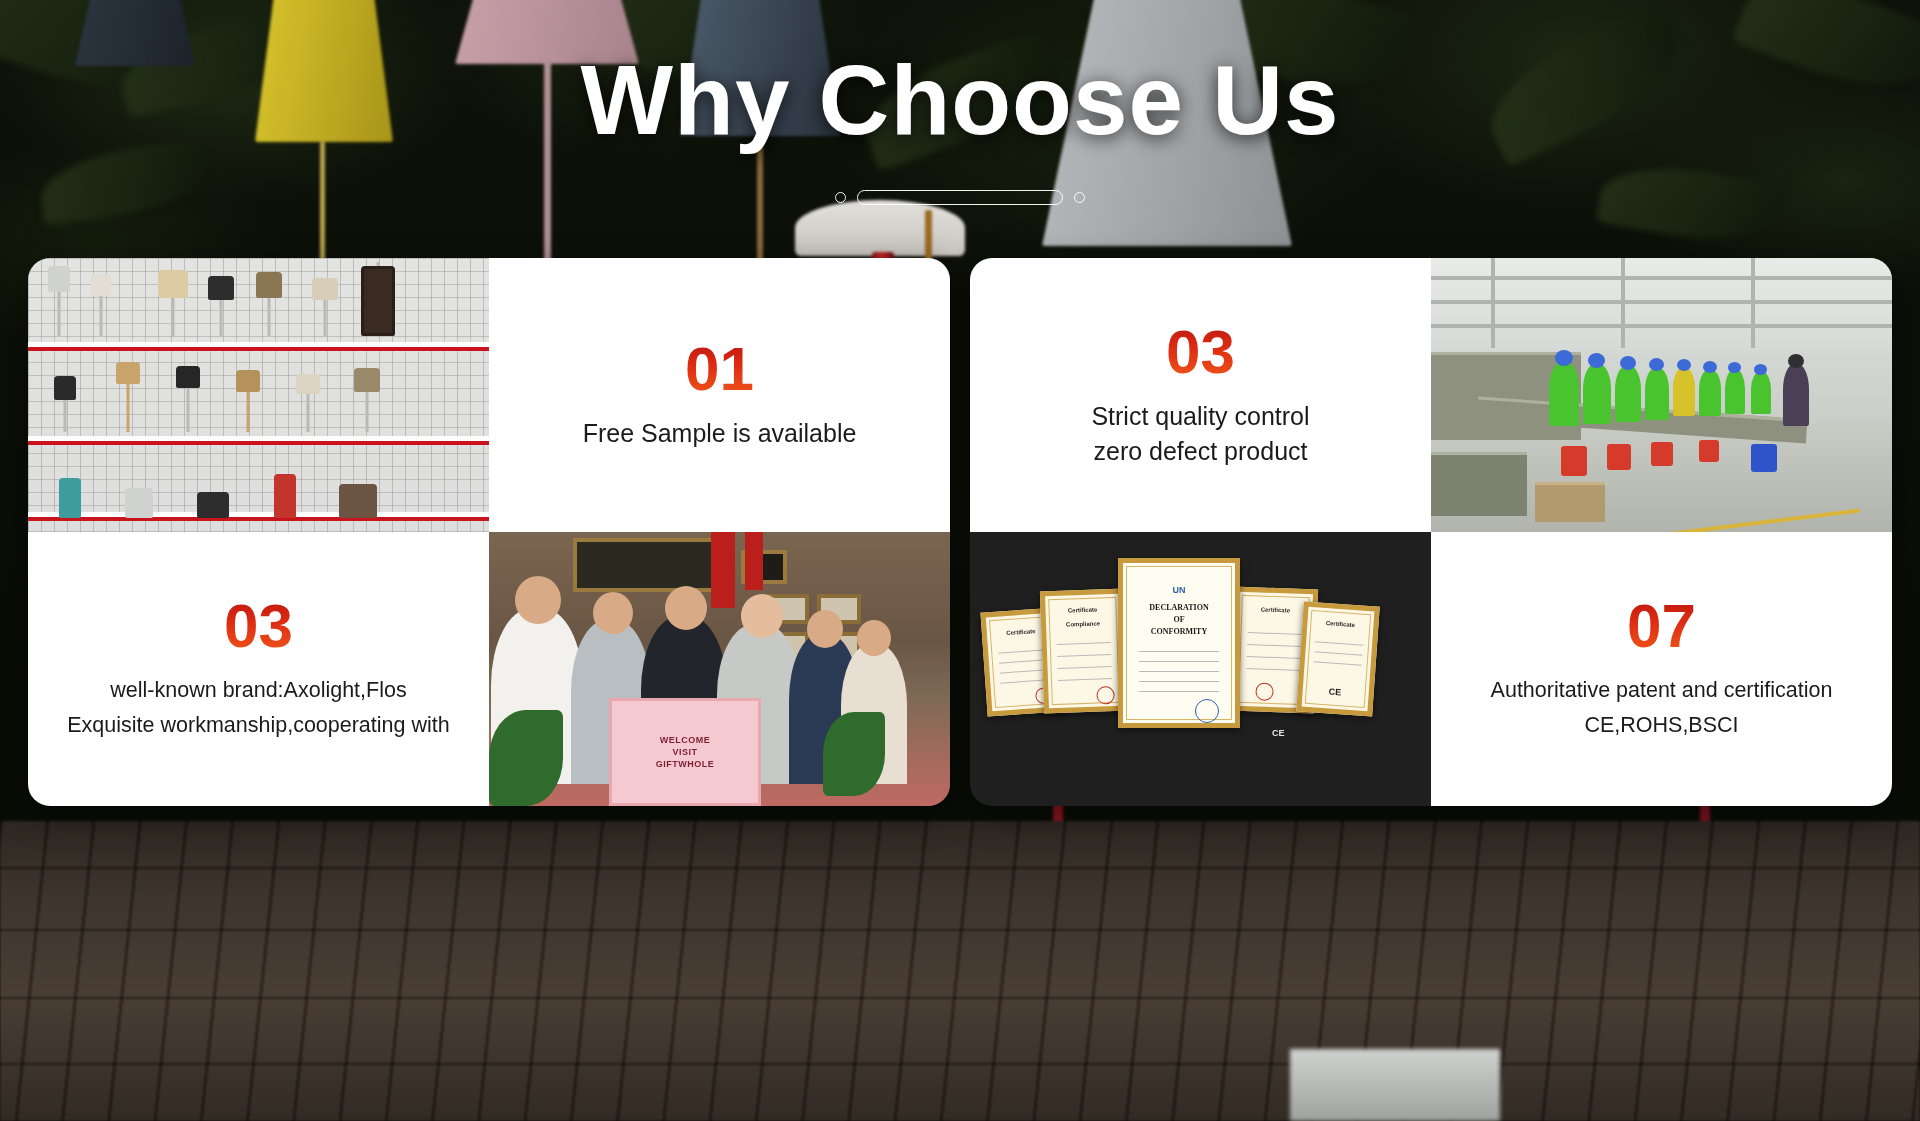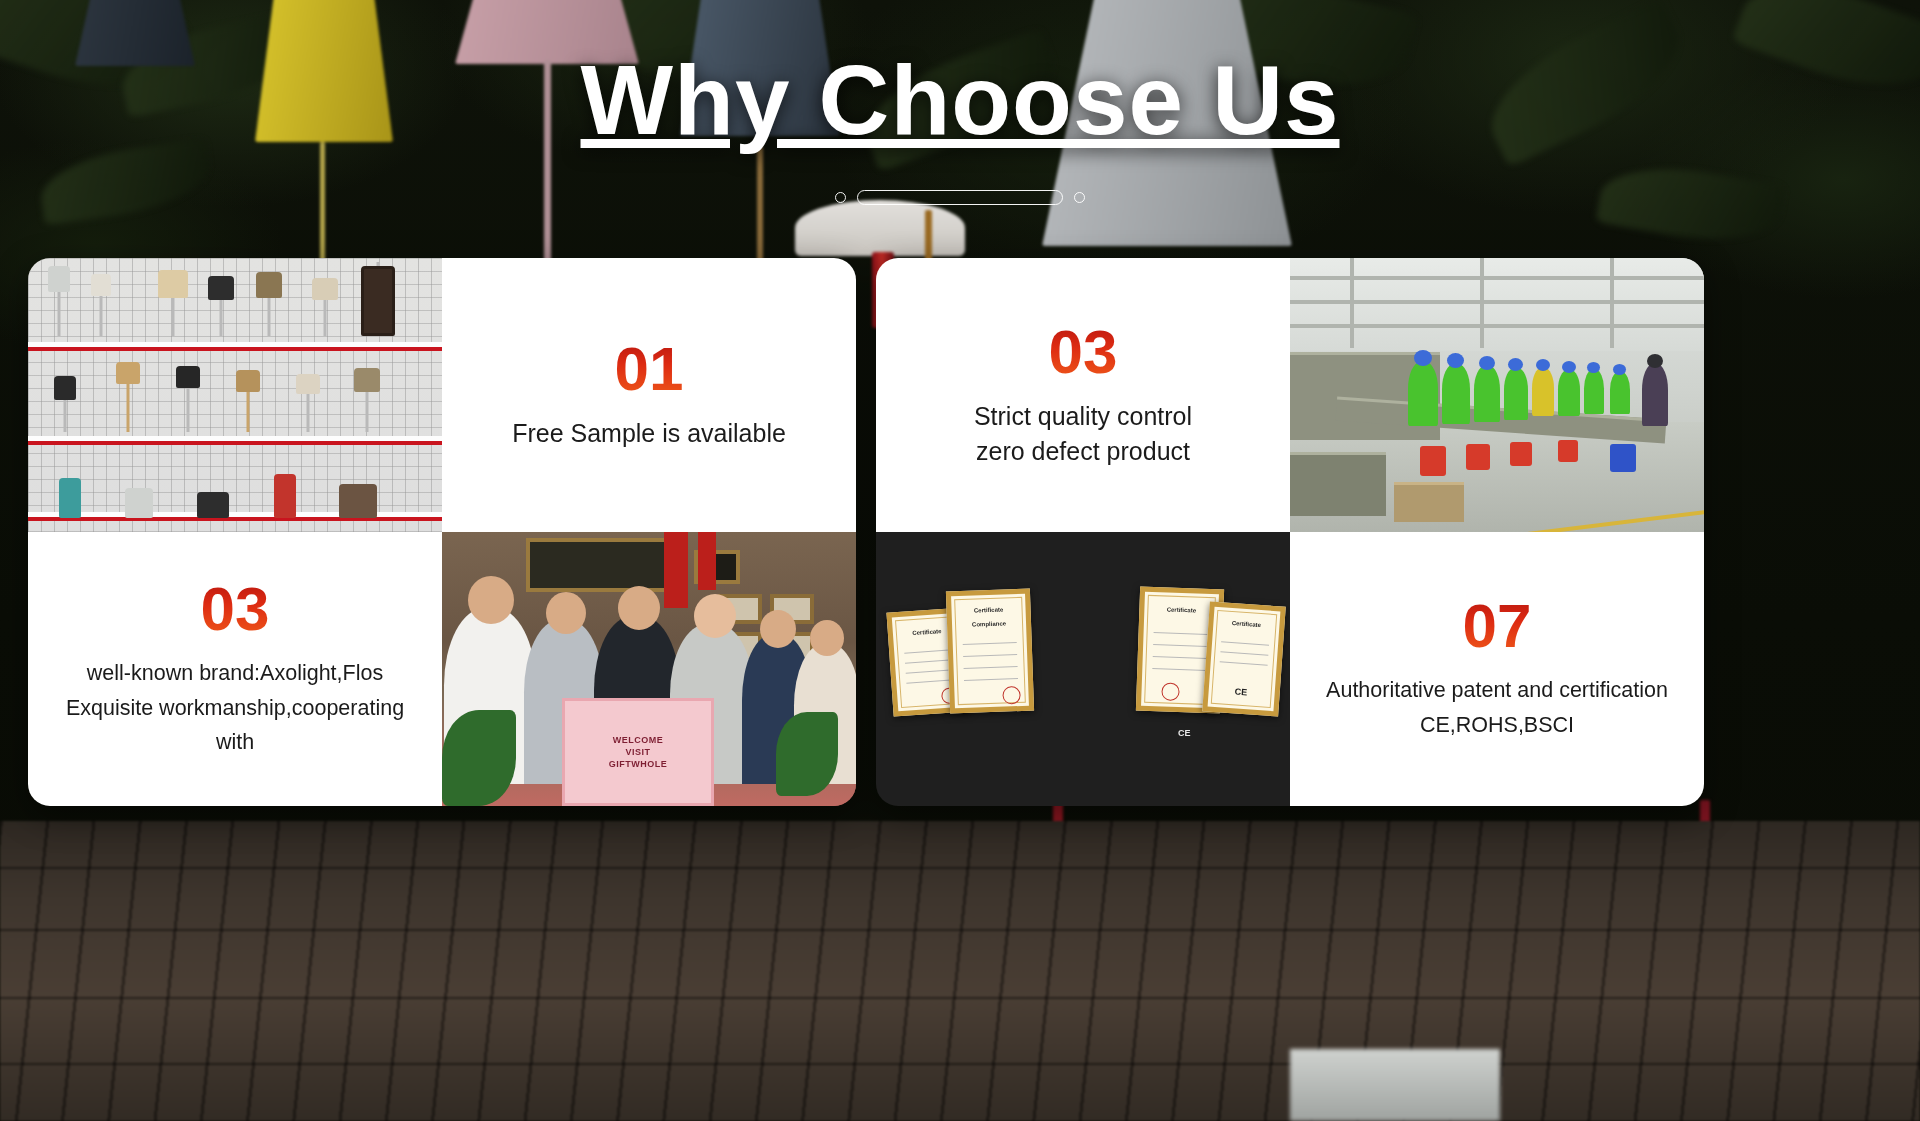--- a/index.html
+++ b/index.html
@@ -42,36 +42,36 @@
 
   
   .lamp { position:absolute; filter:blur(1.6px); }
   .shade { position:absolute; border-radius:5px 5px 3px 3px; }
   .stem  { position:absolute; border-radius:2px; }
 
   
   #title-block { position:absolute; left:0; right:0; top:48px; text-align:center; z-index:5; }
   #page-title {
     font-size:98px; font-weight:bold; color:#ffffff; letter-spacing:1px;
-    line-height:1.08; text-shadow:0 3px 18px rgba(0,0,0,.75);text-decoration:underline;
+    line-height:1.08; text-shadow:0 3px 18px rgba(0,0,0,.75);
   }
   #divider { margin:34px auto 0; width:250px; height:18px; position:relative; }
   .dot {
     position:absolute; top:4px; width:11px; height:11px; border-radius:50%;
     border:1.6px solid rgba(255,255,255,.95);
   }
   .dot.left { left:0; } .dot.right { right:0; }
   .pill {
     position:absolute; left:22px; right:22px; top:2px; height:15px;
     border:1.6px solid rgba(255,255,255,.95); border-radius:9px;
   }
 
   
   #cards {
-    position:absolute; left:28px; top:258px; width:1676px; height:548px;
+    position:absolute; left:28px; top:258px; width:1864px; height:548px;
     display:grid; grid-template-columns:1fr 1fr; gap:20px; z-index:4;
   }
   .card {
     display:grid; grid-template-columns:1fr 1fr; grid-template-rows:1fr 1fr;
     border-radius:22px; overflow:hidden;
     box-shadow:0 10px 34px rgba(0,0,0,.45);
   }
   .pane { position:relative; overflow:hidden; }
   .pane.text { background:#ffffff; display:flex; flex-direction:column;
                align-items:center; justify-content:center; padding:10px 16px; }
@@ -415,20 +415,33 @@
       <div class="cert" style="left:72px;top:58px;width:84px;height:122px;transform:rotate(-2deg)">
         <div class="inner"></div>
         <div class="ct" style="top:12px">Certificate</div>
         <div class="ct" style="top:26px">Compliance</div>
         <div class="line" style="top:48px"></div>
           <div class="line" style="top:60px"></div>
         <div class="line" style="top:72px"></div>
           <div class="line" style="top:84px"></div>
         <div class="seal" style="left:48px;top:92px;width:18px;height:18px"></div>
       </div>
+      <div class="cert big" style="left:148px;top:26px;width:122px;height:170px;z-index:3">
+        <div class="inner"></div>
+        <div class="un" style="top:22px">UN</div>
+        <div class="hd" style="top:40px">DECLARATION</div>
+        <div class="hd" style="top:52px">OF</div>
+        <div class="hd" style="top:64px">CONFORMITY</div>
+        <div class="line" style="top:88px"></div>
+          <div class="line" style="top:98px"></div>
+        <div class="line" style="top:108px"></div>
+          <div class="line" style="top:118px"></div>
+        <div class="line" style="top:128px"></div>
+        <div class="seal" style="left:72px;top:136px;width:24px;height:24px;border-color:#2f5fa8"></div>
+      </div>
       <div class="cert" style="left:262px;top:56px;width:84px;height:124px;transform:rotate(2deg)">
         <div class="inner"></div>
         <div class="ct" style="top:14px">Certificate</div>
         <div class="line" style="top:40px"></div>
           <div class="line" style="top:52px"></div>
         <div class="line" style="top:64px"></div>
           <div class="line" style="top:76px"></div>
         <div class="seal" style="left:20px;top:90px;width:18px;height:18px"></div>
       </div>
       <div class="cert" style="left:330px;top:72px;width:76px;height:110px;transform:rotate(4deg)">

